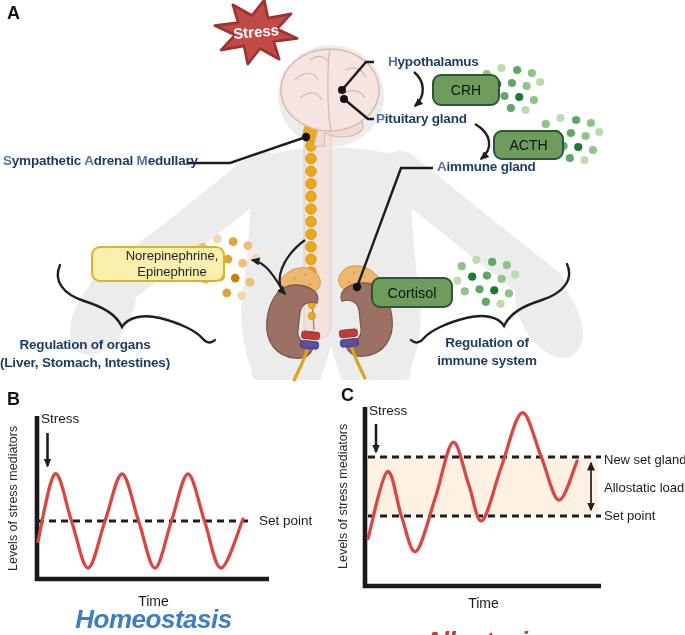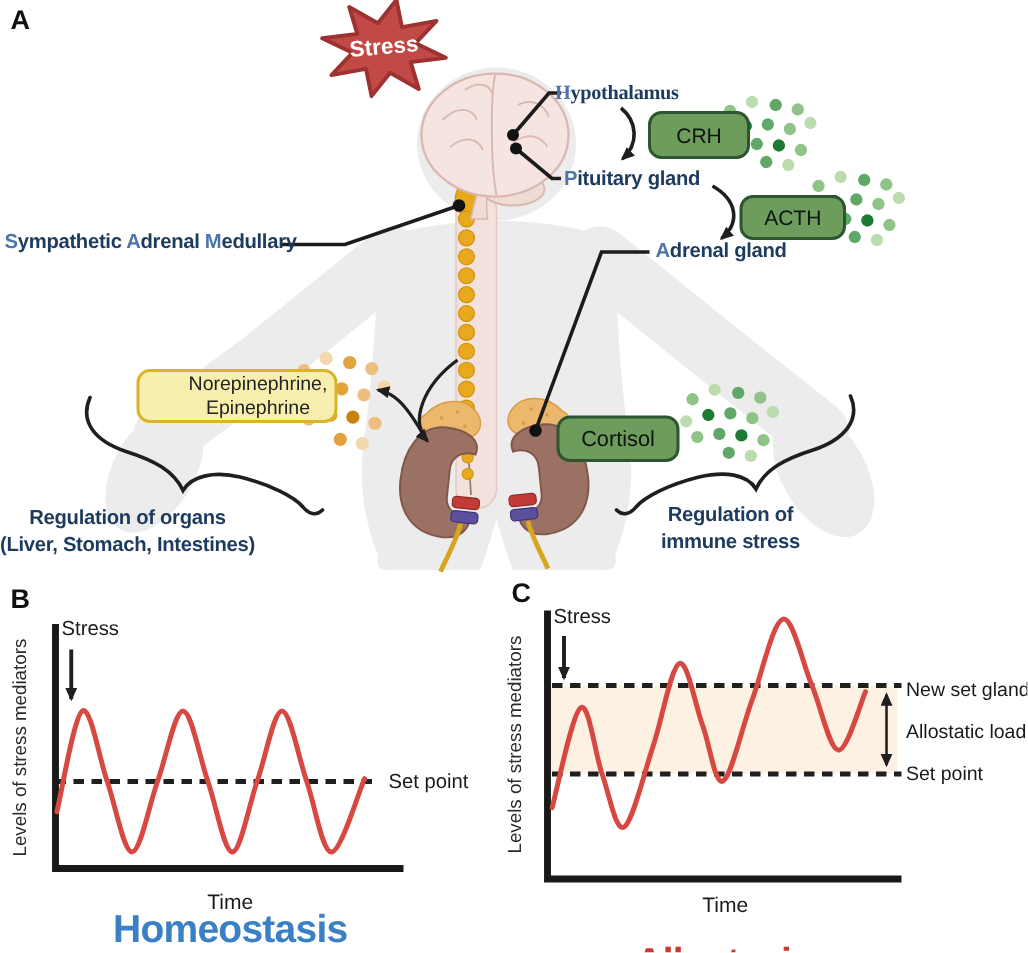--- a/index.html
+++ b/index.html
@@ -21,21 +21,21 @@
         font-size:14px;color:#0d150d;box-sizing:border-box;}
   .ybox{background:var(--yellow-fill);border:2px solid var(--yellow-border);
         border-radius:9px;display:flex;flex-direction:column;align-items:center;justify-content:center;
         font-size:13px;line-height:1.22;color:#222;box-sizing:border-box;}
   .outcome{font-size:13.5px;font-weight:700;color:var(--navy);text-align:center;line-height:1.3;
            letter-spacing:-0.2px;}
   .chart-txt{font-size:13.5px;color:#1a1a1a;}
   .ylab{font-size:12.5px;color:#2b2b2b;writing-mode:vertical-rl;transform:rotate(180deg);
         display:flex;align-items:center;justify-content:center;text-align:center;}
   .timelab{font-size:14px;color:#1a1a1a;text-align:center;}
-  .bigtitle{font-size:26px;font-weight:700;text-align:center;letter-spacing:-0.5px;}
+  .bigtitle{font-size:26px;font-weight:700;text-align:center;letter-spacing:-0.5px;font-style:italic;}
   .star-txt{font-size:15px;font-weight:700;color:#fff;text-align:center;transform:rotate(-5deg);}
 </style>
 </head>
 <body>
 
 <div id="fig">
 
   <svg id="art" width="685" height="635" viewBox="0 0 685 635">
     <defs>
       <marker id="ah" markerUnits="userSpaceOnUse" markerWidth="12" markerHeight="10" refX="7.5" refY="4" orient="auto">
@@ -225,49 +225,49 @@
           <path d="M 368.1 538.4 C 371.2 527.3, 381.5 475.5, 387.1 471.8 C 392.7 468.0, 396.6 502.7, 401.4 516.0 C 406.2 529.3, 410.3 554.5, 416.0 551.4 C 421.7 548.3, 429.4 515.3, 435.5 497.1 C 441.6 478.9, 447.4 444.5, 452.9 442.3 C 458.4 440.0, 463.5 470.5, 468.4 483.6 C 473.3 496.6, 476.5 523.5, 482.0 520.7 C 487.5 518.0, 494.6 485.0, 501.3 467.0 C 508.0 449.0, 515.3 414.4, 522.0 412.8 C 528.6 411.1, 535.1 442.4, 541.3 457.0 C 547.4 471.6, 552.9 499.4, 558.9 500.1 C 564.8 500.8, 574.0 467.6, 577.0 461.1" stroke="#d84842" stroke-width="3.3" fill="none" stroke-linecap="round"></path>
           <line x1="376" y1="424" x2="376" y2="452" stroke="#1f1f1f" stroke-width="2.6" marker-end="url(#ah)"></line>
           <line x1="591" y1="463" x2="591" y2="510" stroke="#1f1f1f" stroke-width="1.7" marker-start="url(#ahr)" marker-end="url(#ah)"></line>
         </g>
       </g>
   </svg>
 
   <div class="abs panel-letter" style="left:7px;top:3px;">A</div>
   <div class="abs star-txt" style="left:220px;top:23px;width:72px;">Stress</div>
 
-  <div class="abs anat" style="left:370px;top:54px;font-family:Liberation Serif, serif;">
+  <div class="abs anat" style="left:388px;top:54px;">
     <span class="ini">H</span><span>ypothalamus</span>
   </div>
   <div class="abs anat" style="left:376px;top:111px;">
     <span class="ini">P</span><span>ituitary gland</span>
   </div>
   <div class="abs anat" style="left:437px;top:159px;">
-    <span class="ini">A</span><span>drenal gland</span>
+    <span class="ini">A</span><span>immune gland</span>
   </div>
   <div class="abs anat" style="left:3px;top:153px;">
     <span class="ini">S</span><span>ympathetic </span><span class="ini">A</span><span>drenal </span><span class="ini">M</span><span>edullary</span>
   </div>
 
   <div class="abs gbox" style="left:432px;top:74px;width:68px;height:32px;">CRH</div>
   <div class="abs gbox" style="left:493px;top:130px;width:71px;height:30px;">ACTH</div>
   <div class="abs gbox" style="left:371px;top:277px;width:82px;height:31px;font-size:14.5px;">Cortisol</div>
 
   <div class="abs ybox" style="left:91px;top:246px;width:134px;height:36px;padding-left:28px;">
     <div>Norepinephrine,</div>
     <div>Epinephrine</div>
   </div>
 
   <div class="abs outcome" style="left:-4px;top:336px;width:178px;">
     <div>Regulation of organs</div>
     <div>(Liver, Stomach, Intestines)</div>
   </div>
   <div class="abs outcome" style="left:420px;top:334px;width:134px;">
     <div>Regulation of</div>
-    <div>immune stress</div>
+    <div>immune system</div>
   </div>
 
   <div class="abs panel-letter" style="left:7px;top:389px;">B</div>
   <div class="abs ylab" style="left:2px;top:417px;width:22px;height:162px;">Levels of stress mediators</div>
   <div class="abs chart-txt" style="left:41px;top:411px;">Stress</div>
   <div class="abs chart-txt" style="left:259px;top:513px;">Set point</div>
   <div class="abs timelab" style="left:37px;top:593px;width:233px;">Time</div>
   <div class="abs bigtitle" style="left:27px;top:604px;width:253px;color:var(--homeo);">Homeostasis</div>
 
   <div class="abs panel-letter" style="left:341px;top:385px;">C</div>

